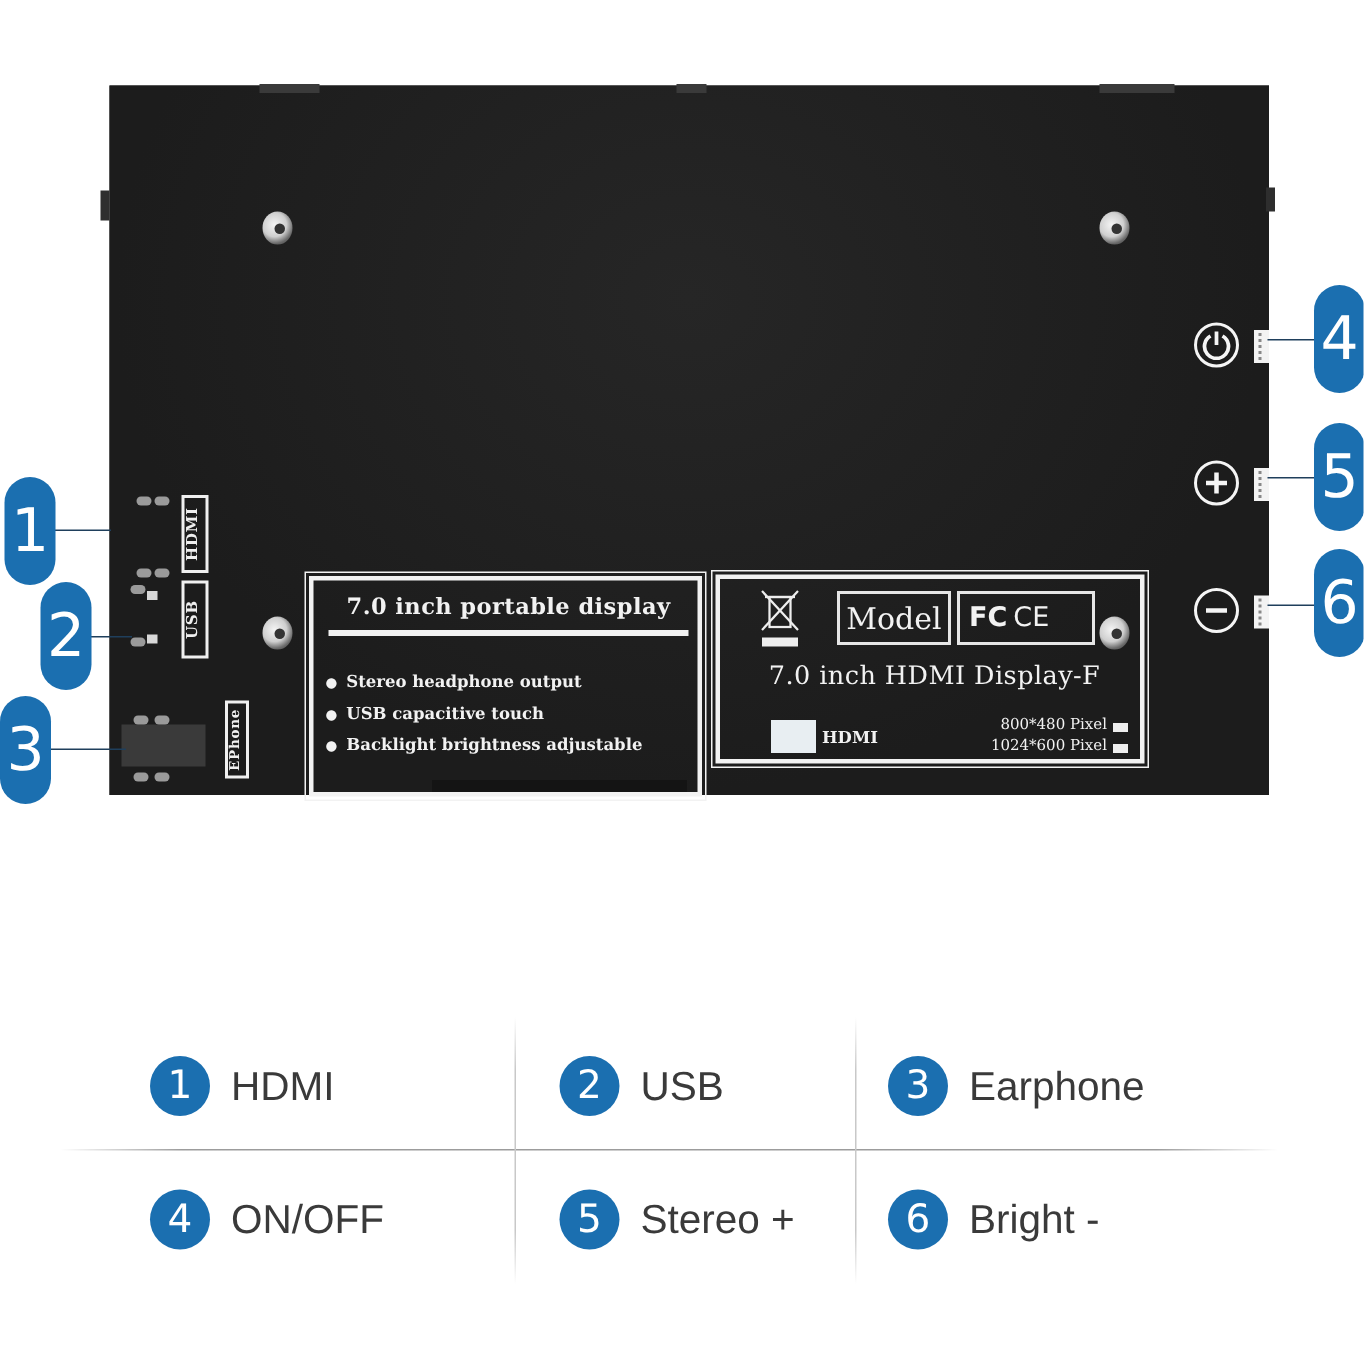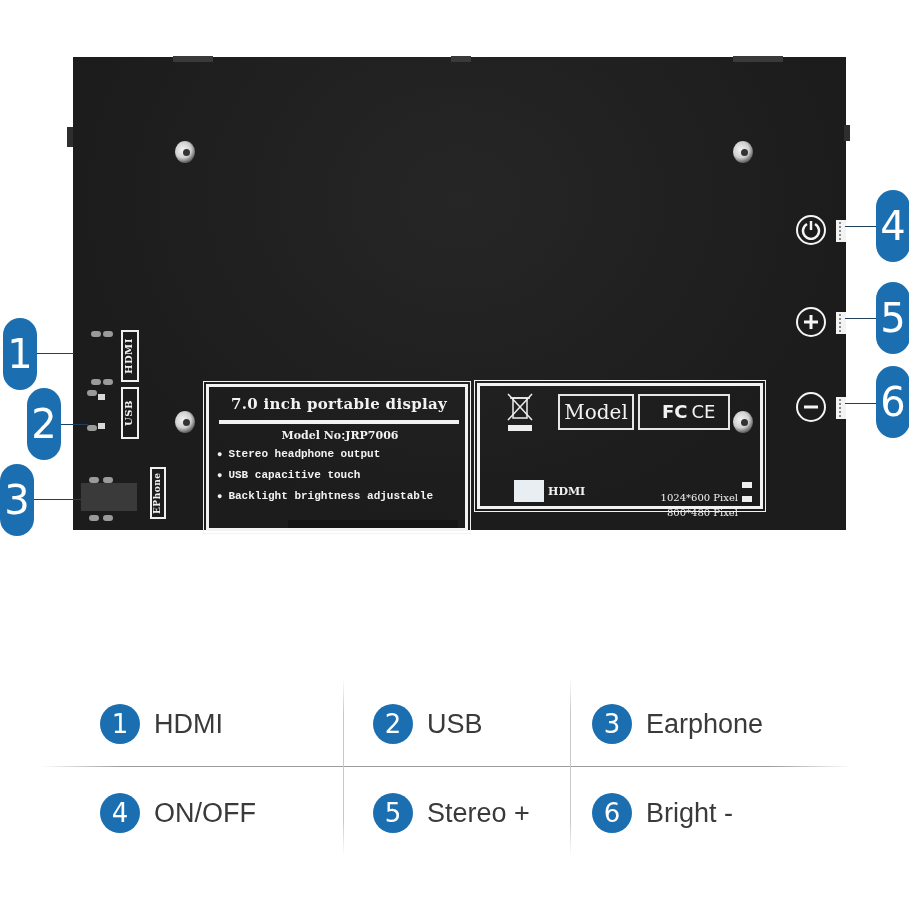--- a/index.html
+++ b/index.html
@@ -37,35 +37,35 @@
     font-size: 15px; font-weight: bold; letter-spacing: 0.3px;
   }
   .left-label .title-bar {
     position: absolute; left: 10px; top: 33px; width: 240px; height: 4px; background: #f2f2f2;
   }
   .left-label .model {
     position: absolute; left: 0; top: 42px; width: 262px; text-align: center;
     font-size: 11px; font-weight: bold;
   }
   .left-label .feature {
-    position: absolute; left: 8px; font-size: 11px; font-weight: bold; white-space: nowrap; font-family: Liberation Mono, monospace;
+    position: absolute; left: 8px; font-size: 11px; font-weight: bold; white-space: nowrap;
   }
   .left-label .feature::before { content: "●"; margin-right: 6px; font-size: 9px; }
 
   .right-label { left: 404px; top: 326px; width: 286px; height: 126px; }
   .weee {
     position: absolute; left: 26px; top: 6px; width: 28px; height: 40px;
   }
   .rohs {
     position: absolute; left: 78px; top: 8px; width: 76px; height: 36px;
     border: 2px solid #e6e6e6; font-size: 20px; text-align: center; line-height: 32px;
   }
   .fcce {
     position: absolute; left: 158px; top: 8px; width: 92px; height: 36px;
-    border: 2px solid #e6e6e6; font-size: 18px; line-height: 32px; padding-left: 22px;
+    border: 2px solid #e6e6e6; font-size: 18px; line-height: 32px; padding-left: 6px;
     font-family: "DejaVu Sans", sans-serif; font-weight: bold;
   }
   .fcce .ce { font-weight: normal; margin-left: 4px; }
   .right-label .model-name {
     position: absolute; left: 4px; top: 55px; width: 278px; text-align: center;
     font-size: 17px; letter-spacing: 0.3px;
   }
   .pass-box {
     position: absolute; left: 34px; top: 94px; width: 30px; height: 22px; background: #e8eef2;
   }
@@ -173,41 +173,41 @@
   <div class="btn-icon" style="left:723px;top:335px;">
     <svg width="18" height="18" viewBox="0 0 18 18">
         <line x1="2" y1="9" x2="16" y2="9" stroke="#f5f5f5" stroke-width="3"></line>
       </svg>
   </div>
   <div class="btn-switch" style="left:763px;top:340px;"></div>
 
   <div class="label-box left-label">
     <div class="title">7.0 inch portable display</div>
     <div class="title-bar"></div>
-    <div class="model">Model No:JRP7006</div>
     <div class="feature" style="top:61px;">Stereo headphone output</div>
     <div class="feature" style="top:82px;">USB capacitive touch</div>
     <div class="feature" style="top:103px;">Backlight brightness adjustable</div>
   </div>
 
   <div class="label-box right-label">
     <svg class="weee" viewBox="0 0 28 40">
       <rect x="7" y="6" width="14" height="20" fill="none" stroke="#eee" stroke-width="1.5"></rect>
       <line x1="4" y1="6" x2="24" y2="6" stroke="#eee" stroke-width="1.5"></line>
       <line x1="2" y1="2" x2="26" y2="28" stroke="#eee" stroke-width="1.5"></line>
       <line x1="26" y1="2" x2="2" y2="28" stroke="#eee" stroke-width="1.5"></line>
       <rect x="2" y="33" width="24" height="6" fill="#eee"></rect>
     </svg>
     <div class="rohs">Model</div>
     <div class="fcce">
       <span>FC</span><span class="ce">CE</span>
     </div>
+    <div class="model-name">7.0 inch HDMI Display-F</div>
     <div class="pass-box"></div>
     <div class="pass-text">HDMI</div>
-    <div class="pixel-line" style="top:92px;margin-top:29px;">800*480 Pixel</div>
+    <div class="pixel-line" style="top:92px;">800*480 Pixel</div>
     <div class="pixel-sq" style="top:96px;"></div>
     <div class="pixel-line" style="top:106px;">1024*600 Pixel</div>
     <div class="pixel-sq" style="top:110px;"></div>
   </div>
 </div>
 
 <div class="leader" style="left:34px;top:353px;width:40px;"></div>
 <div class="pill" style="left:3px;top:318px;">1</div>
 
 <div class="leader" style="left:58px;top:424px;width:30px;"></div>

